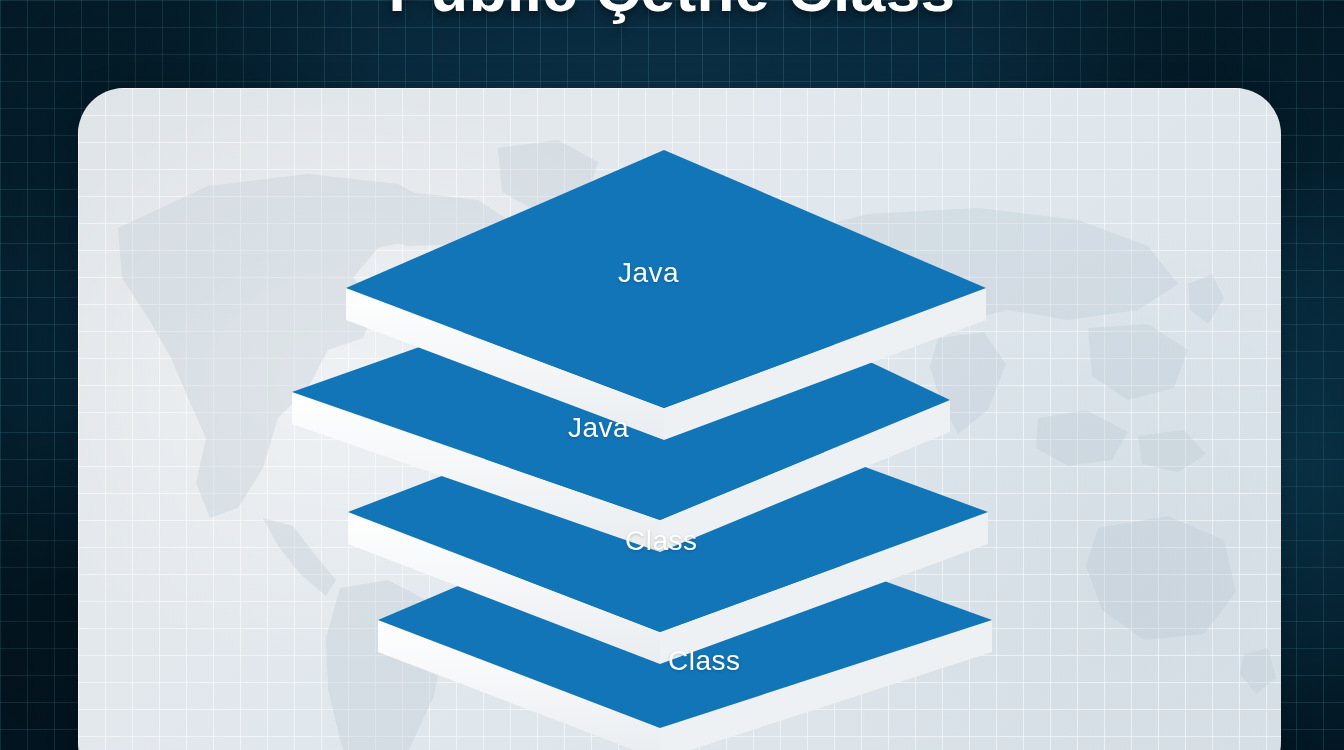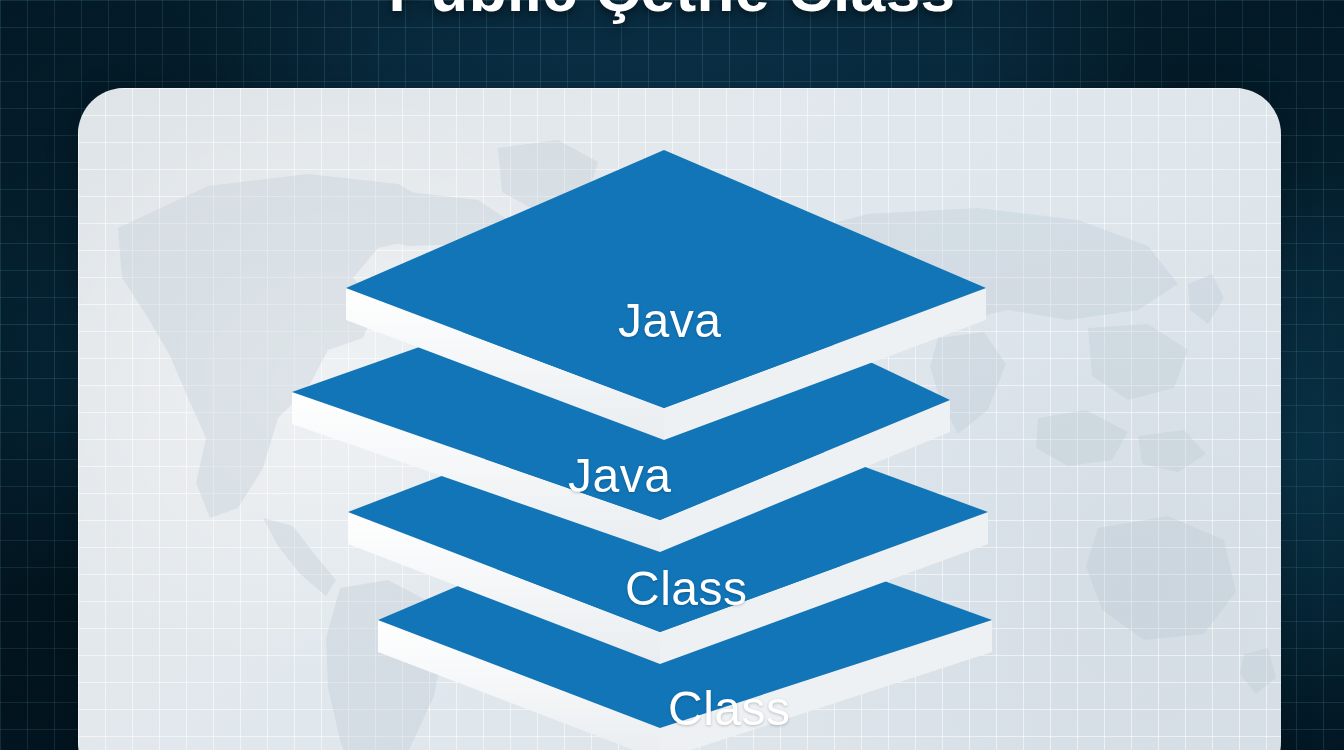--- a/index.html
+++ b/index.html
@@ -82,26 +82,25 @@
   }
   #worldmap svg { width:100%; height:100%; display:block; }
 
   
   #stack { position:absolute; inset:0; }
   #stack svg { position:absolute; left:0; top:0; }
 
   .plate-label {
     position:absolute;
     color:#ffffff;
-    font-size:48px;
+    font-size:28px;
     font-weight:400;
     letter-spacing:0.5px;
     white-space:nowrap;
     text-shadow:0 1px 3px rgba(0,0,0,0.22);
-    margin-top:36px;
   }
 </style>
 </head>
 <body>
 
 <div id="stage">
 
   <div id="bg-grid"></div>
   <div id="bg-blotch"></div>
 

